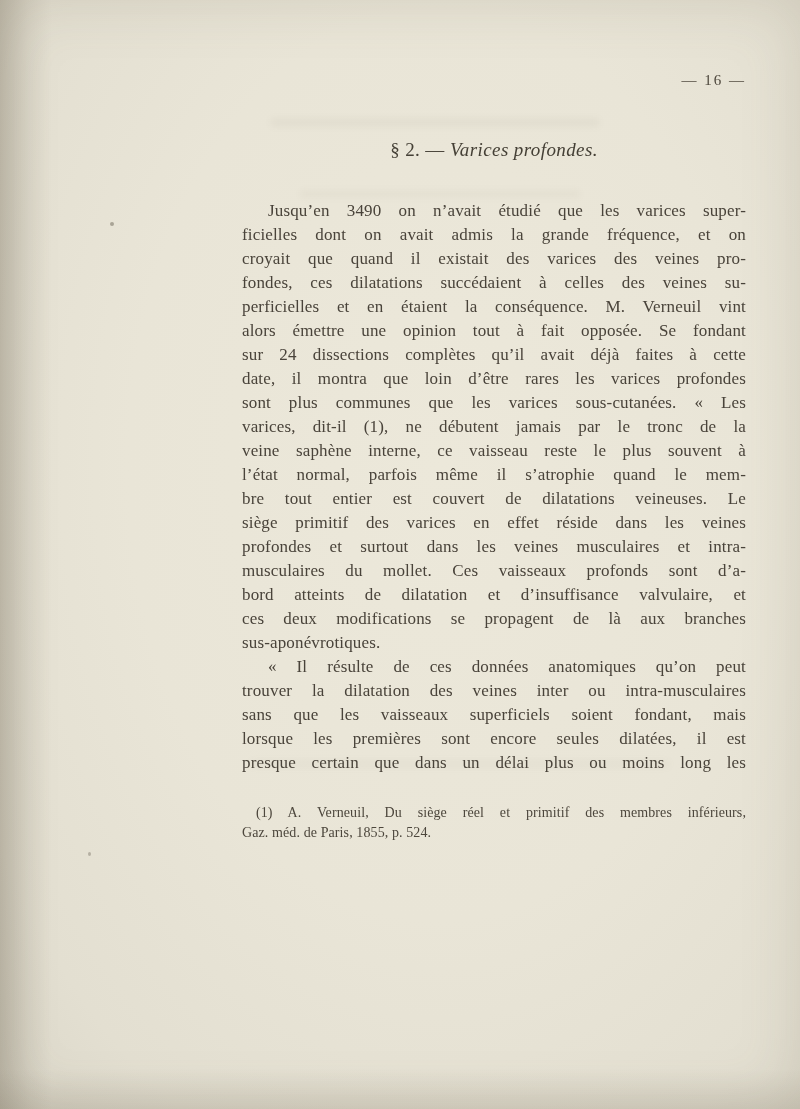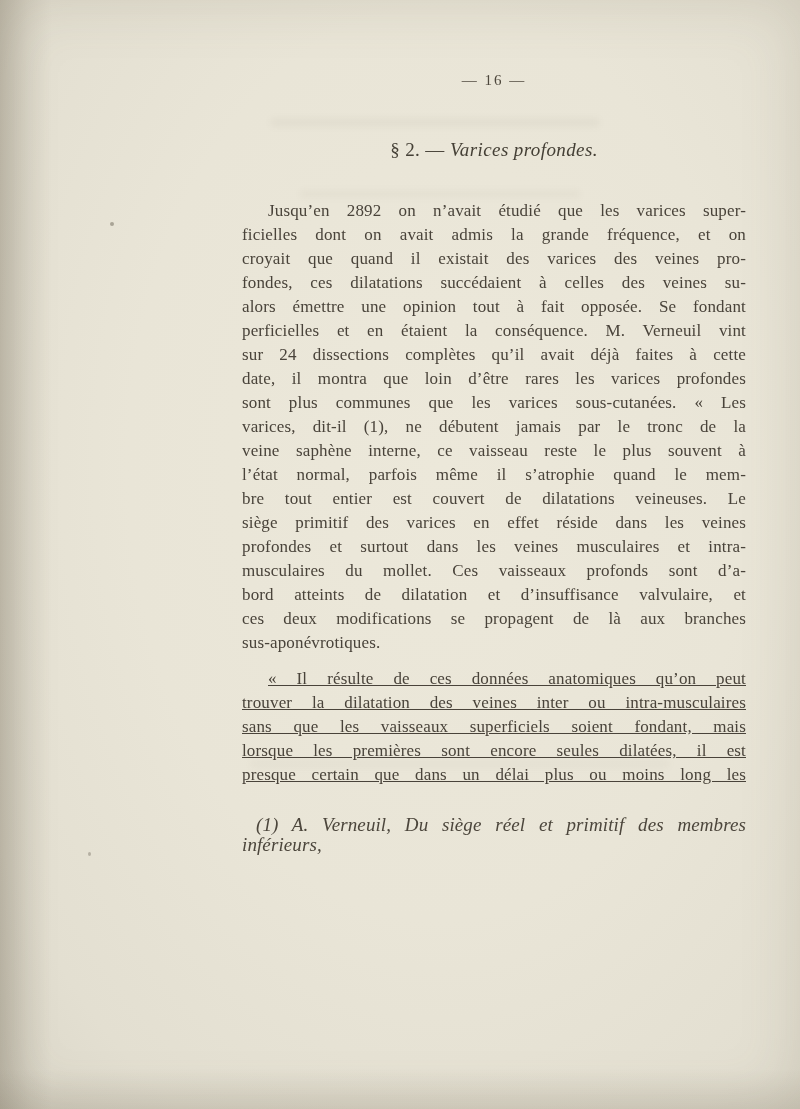--- a/index.html
+++ b/index.html
@@ -47,55 +47,54 @@
   .speck-2 { left: 88px; top: 852px; width: 3px; height: 4px; opacity: 0.35; }
 
   .content {
     position: absolute;
     left: 242px;
     top: 72px;
     width: 504px;
     color: #49433a;
   }
   .page-number {
-    text-align: center;
+    text-align: right;
     font-size: 15px;
     letter-spacing: 2px;
     color: #4d473c;
   }
   .heading {
     margin-top: 50px;
     text-align: center;
     font-size: 19px;
     letter-spacing: 0.4px;
     color: #454036;
   }
   .heading .heading-title { font-style: italic; }
 
   .paragraph {
     margin-top: 38px;
     font-size: 17px;
     line-height: 24px;
     letter-spacing: 0.15px;
   }
-  .paragraph + .paragraph { margin-top: 12px; text-decoration: underline; }
+  .paragraph + .paragraph { margin-top: 0; }
   .line {
     text-align: justify;
     text-align-last: justify;
   }
   .paragraph .line:first-child { text-indent: 26px; }
   .paragraph:not(.continues) .line:last-child { text-align-last: left; }
 
   .footnote {
     margin-top: 28px;
-    font-size: 19px;
+    font-size: 14px;
     line-height: 20px;
     letter-spacing: 0.1px;
     color: #4c463c;
-    font-style: italic;
   }
   .footnote .line:first-child { text-indent: 14px; }
   .footnote .line:last-child { text-align-last: left; }
 </style>
 </head>
 <body>
 
 <div class="page">
   <div class="edge-shadow-left"></div>
   <div class="edge-shadow-bottom"></div>
@@ -106,26 +105,26 @@
   <div class="speck speck-2"></div>
 
   <div class="content">
     <div class="page-number">— 16 —</div>
 
     <div class="heading">
       <span class="heading-prefix">§ 2. — </span><span class="heading-title">Varices profondes.</span>
     </div>
 
     <div class="paragraph">
-        <div class="line">Jusqu’en 2892 on n’avait étudié que les varices super-</div>
+        <div class="line">Jusqu’en 3490 on n’avait étudié que les varices super-</div>
         <div class="line">ficielles dont on avait admis la grande fréquence, et on</div>
         <div class="line">croyait que quand il existait des varices des veines pro-</div>
         <div class="line">fondes, ces dilatations succédaient à celles des veines su-</div>
+        <div class="line">perficielles et en étaient la conséquence. M. Verneuil vint</div>
         <div class="line">alors émettre une opinion tout à fait opposée. Se fondant</div>
-        <div class="line">perficielles et en étaient la conséquence. M. Verneuil vint</div>
         <div class="line">sur 24 dissections complètes qu’il avait déjà faites à cette</div>
         <div class="line">date, il montra que loin d’être rares les varices profondes</div>
         <div class="line">sont plus communes que les varices sous-cutanées. « Les</div>
         <div class="line">varices, dit-il (1), ne débutent jamais par le tronc de la</div>
         <div class="line">veine saphène interne, ce vaisseau reste le plus souvent à</div>
         <div class="line">l’état normal, parfois même il s’atrophie quand le mem-</div>
         <div class="line">bre tout entier est couvert de dilatations veineuses. Le</div>
         <div class="line">siège primitif des varices en effet réside dans les veines</div>
         <div class="line">profondes et surtout dans les veines musculaires et intra-</div>
         <div class="line">musculaires du mollet. Ces vaisseaux profonds sont d’a-</div>
@@ -137,15 +136,16 @@
     <div class="paragraph continues">
         <div class="line">« Il résulte de ces données anatomiques qu’on peut</div>
         <div class="line">trouver la dilatation des veines inter ou intra-musculaires</div>
         <div class="line">sans que les vaisseaux superficiels soient fondant, mais</div>
         <div class="line">lorsque les premières sont encore seules dilatées, il est</div>
         <div class="line">presque certain que dans un délai plus ou moins long les</div>
       </div>
 
     <div class="footnote">
         <div class="line">(1) A. Verneuil, Du siège réel et primitif des membres inférieurs,</div>
+        <div class="line">Gaz. méd. de Paris, 1855, p. 524.</div>
       </div>
   </div>
 </div>
 
 </body></html>

